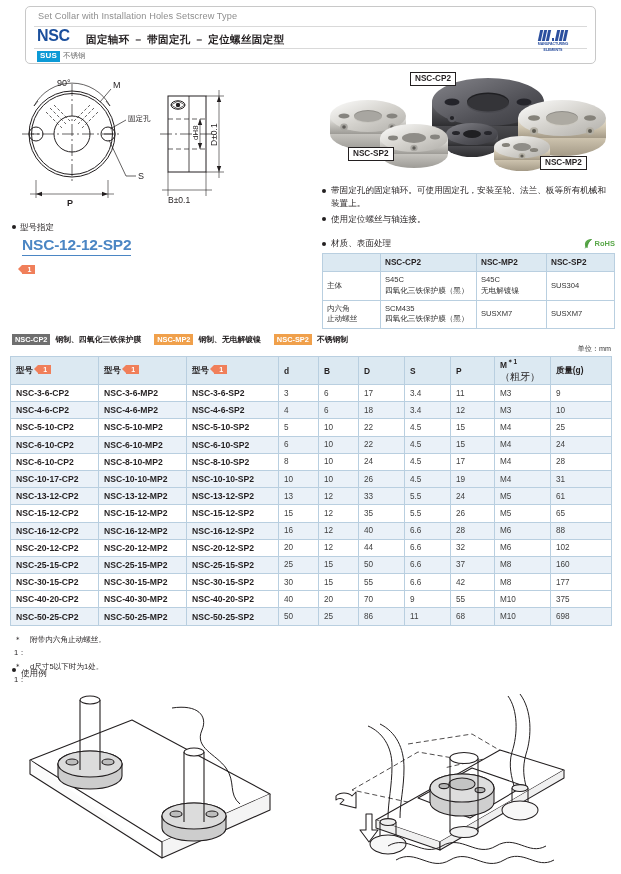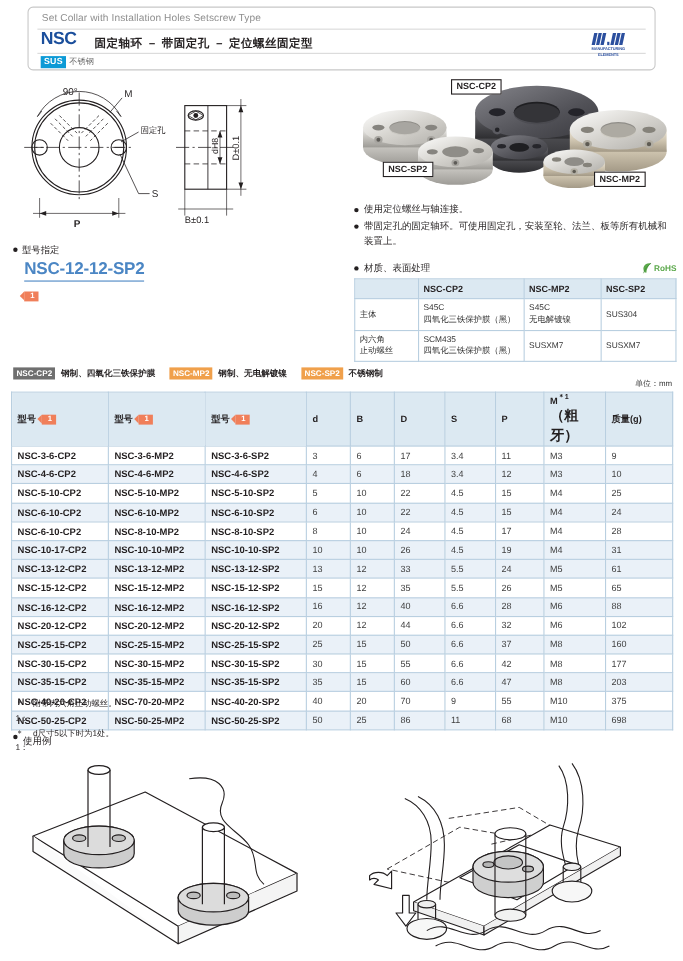--- a/index.html
+++ b/index.html
@@ -124,21 +124,21 @@
     position: absolute; left: 10px; top: 356px; width: 601px;
     border-collapse: collapse; table-layout: fixed; font-size: 8.4px;
   }
   .main-table th, .main-table td {
     border: 1px solid #b9cfe0; padding: 0 5px; height: 17.2px;
   }
   .main-table thead th {
     background: #dce9f2; text-align: left; font-weight: bold; font-size: 8.4px;
     height: 28px; vertical-align: middle;
   }
-  .main-table thead th .m-sub { display:block; font-size: 13px; font-weight: bold; }
+  .main-table thead th .m-sub { display:block; font-size: 10px; font-weight: normal; }
   .main-table tbody td { background: #fff; }
   .main-table tbody tr.alt td { background: #eaf1f8; }
   .main-table tbody td.pn { font-weight: bold; color: #231f20; font-size: 8.6px; }
   .main-table tbody td.num { color: #3f3f3f; font-size: 8.2px; }
   .th-pn { position: relative; }
   .th-pn .callout { margin-left: 5px; vertical-align: 1px; }
 
   
   .footnotes { position: absolute; left: 14px; top: 633px; font-size: 7.6px; color: #231f20; line-height: 1.75; }
   .footnotes .fn { display: flex; gap: 4px; }
@@ -358,25 +358,25 @@
       </g>
     </svg>
     <div class="ph-label" style="left:110px; top:4px;">NSC-CP2</div>
     <div class="ph-label" style="left:48px; top:79px;">NSC-SP2</div>
     <div class="ph-label" style="left:240px; top:88px;">NSC-MP2</div>
   </div>
 
   <div class="bullets">
     <div class="bullet">
       <span class="bd"></span>
-      <span>使用定位螺丝与轴连接。</span>
+      <span>带固定孔的固定轴环。可使用固定孔，安装至轮、法兰、板等所有机械和装置上。</span>
     </div>
     <div class="bullet">
       <span class="bd"></span>
-      <span>带固定孔的固定轴环。可使用固定孔，安装至轮、法兰、板等所有机械和装置上。</span>
+      <span>使用定位螺丝与轴连接。</span>
     </div>
   </div>
 
   <div class="mat-head">
     <span class="bd" style="width:4px;height:4px;border-radius:50%;background:#231f20;display:inline-block;"></span>
     <span>材质、表面处理</span>
   </div>
   <div class="rohs">
     <svg class="rohs-leaf" viewBox="0 0 10 12">
       <path d="M9 1 C3 1 1 4 1 7 C1 9.5 2.5 11 4 11 C4 7 6 3.5 9 1 Z" fill="#5aa84a"></path>
@@ -604,35 +604,23 @@
           <td class="pn">NSC-30-15-MP2</td>
           <td class="pn">NSC-30-15-SP2</td>
           <td class="num">30</td>
           <td class="num">15</td>
           <td class="num">55</td>
           <td class="num">6.6</td>
           <td class="num">42</td>
           <td class="num">M8</td>
           <td class="num">177</td>
         </tr>
-        <tr class="alt">
-          <td class="pn">NSC-35-15-CP2</td>
-          <td class="pn">NSC-35-15-MP2</td>
-          <td class="pn">NSC-35-15-SP2</td>
-          <td class="num">35</td>
-          <td class="num">15</td>
-          <td class="num">60</td>
-          <td class="num">6.6</td>
-          <td class="num">47</td>
-          <td class="num">M8</td>
-          <td class="num">203</td>
-        </tr>
         <tr>
           <td class="pn">NSC-40-20-CP2</td>
-          <td class="pn">NSC-70-20-MP2</td>
+          <td class="pn">NSC-40-30-MP2</td>
           <td class="pn">NSC-40-20-SP2</td>
           <td class="num">40</td>
           <td class="num">20</td>
           <td class="num">70</td>
           <td class="num">9</td>
           <td class="num">55</td>
           <td class="num">M10</td>
           <td class="num">375</td>
         </tr>
         <tr class="alt">

